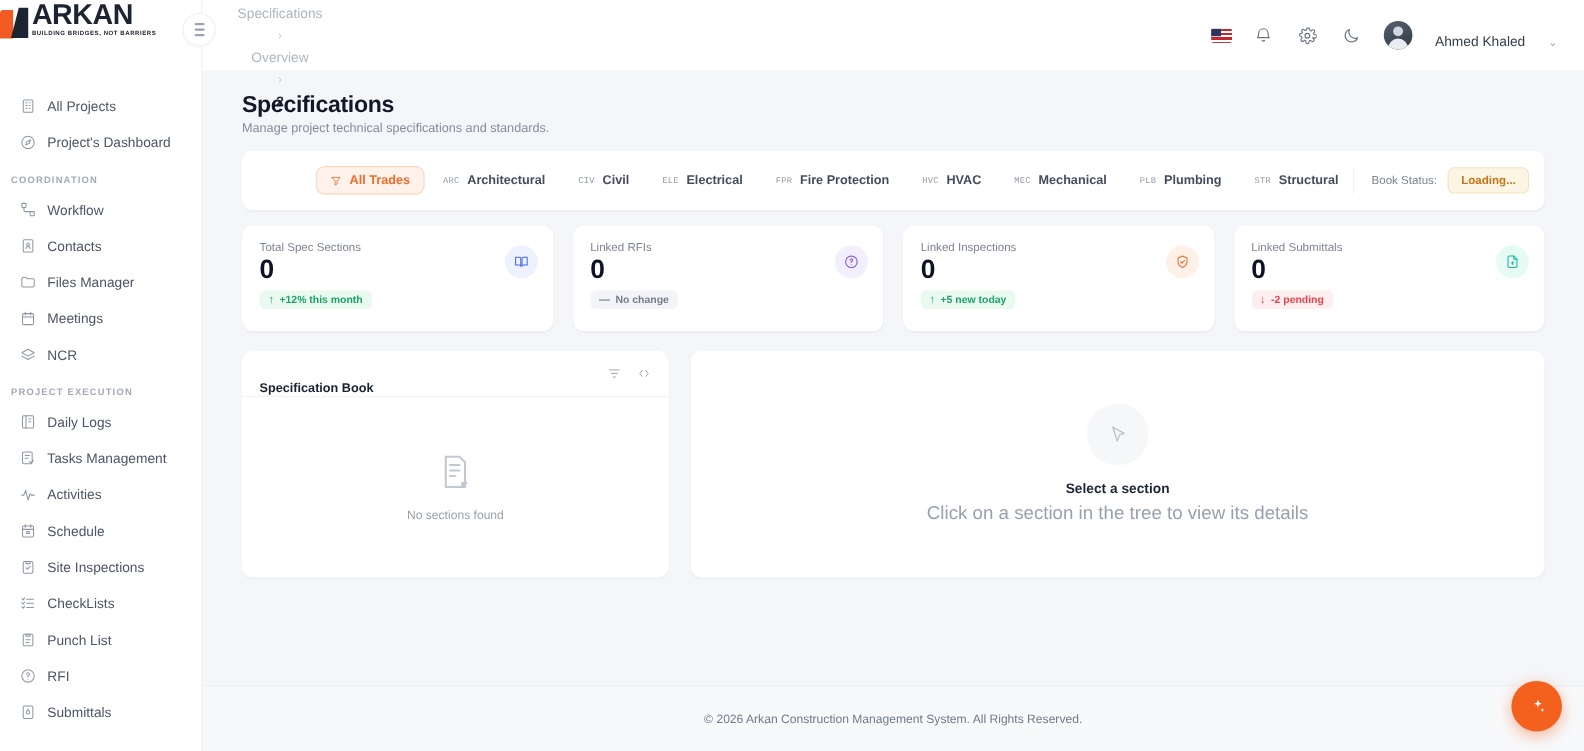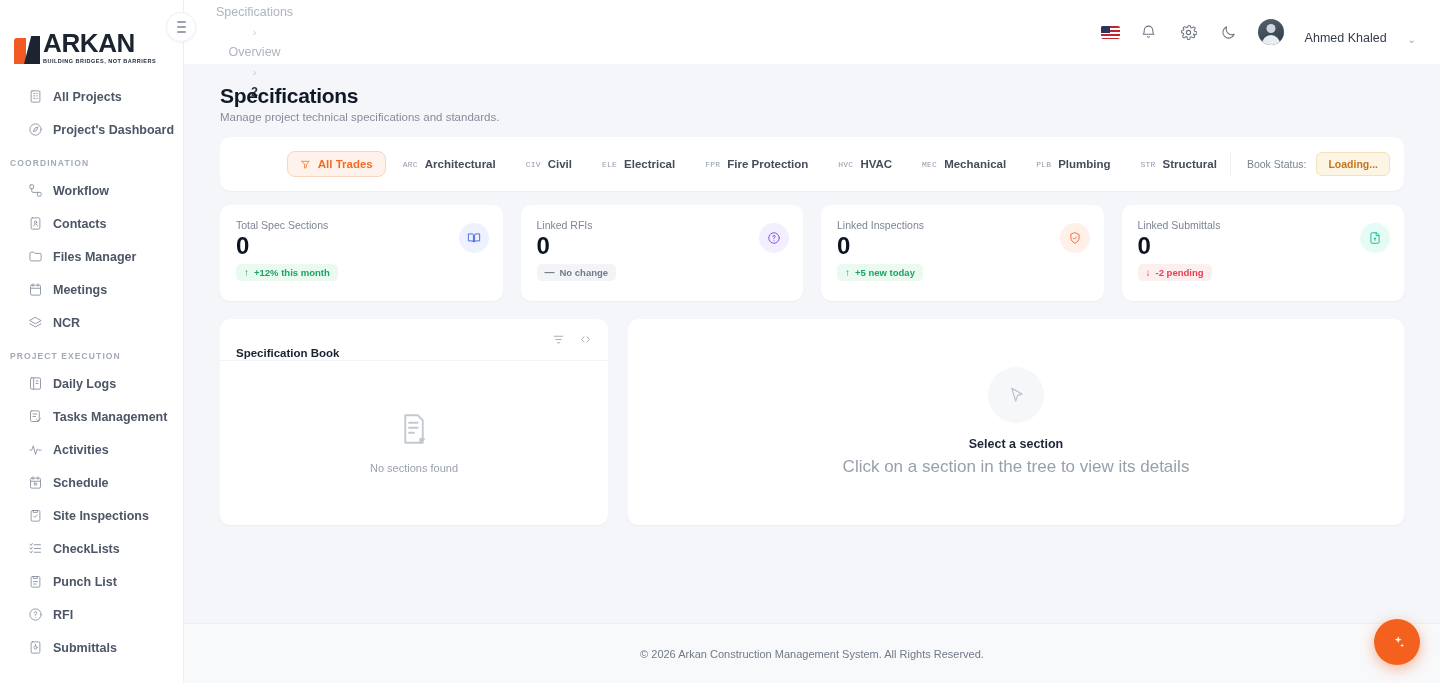--- a/index.html
+++ b/index.html
@@ -12,21 +12,21 @@
   }
   #app { position: relative; width: 1440px; height: 683px; display: flex; background:#f4f6f9; }
 
   
   .sidebar {
     width: 184px; height: 683px; background: #ffffff;
     border-right: 1px solid #eceef2;
     display: flex; flex-direction: column;
     flex: 0 0 184px;
   }
-  .logo-wrap { height: 64px; display:flex; align-items:flex-end; padding-left: 14px; }
+  .logo-wrap { height: 64px; display:flex; align-items:flex-start; }
   .logo { display: flex; align-items: flex-end; gap: 3px; }
   .logo-mark { width: 26px; height: 28px; position: relative; }
   .logo-mark .bar1 {
     position:absolute; left:0; top:2px; width: 12px; height: 26px;
     background:#f15a22; border-radius: 3px 0 0 0;
   }
   .logo-mark .bar2 {
     position:absolute; left:10px; top:0px; width: 16px; height: 28px;
     background:#1b2430; clip-path: polygon(0 100%, 45% 0, 100% 0, 100% 100%);
   }
@@ -34,22 +34,22 @@
   .logo-word { font-size: 26px; font-weight: 800; letter-spacing: -0.4px; color:#1b2430; }
   .logo-tag { font-size: 5.5px; font-weight: 700; letter-spacing: 0.5px; color:#1b2430; margin-top: 3px; }
 
   .nav { padding-top: 16px; overflow: hidden; }
   .nav-section-label {
     font-size: 8.5px; letter-spacing: 1.1px; font-weight: 700;
     color: #a2aab8; padding: 12px 0 6px 10px; text-transform: uppercase;
   }
   .nav-item {
     display: flex; align-items: center; gap: 10px;
-    height: 33px; padding-left: 28px; cursor: pointer;
-    color: #4d5666; font-size: 12.5px; font-weight: bold;
+    height: 33px; padding-left: 18px; cursor: pointer;
+    color: #4d5666; font-size: 12.5px;
   }
   .nav-item .ico { width: 15px; height: 15px; color:#8d96a5; flex: 0 0 15px; display:flex; align-items:center; justify-content:center; }
   .nav-item .ico svg { width: 15px; height: 15px; stroke: currentColor; fill: none; stroke-width: 1.5; stroke-linecap: round; stroke-linejoin: round; }
 
   
   .main { flex: 1; display: flex; flex-direction: column; height: 683px; position: relative; background:#f4f6f9; }
 
   .topbar {
     height: 64px; background:#ffffff; display:flex; align-items:center;
     padding: 0 24px 0 32px; justify-content: space-between;

